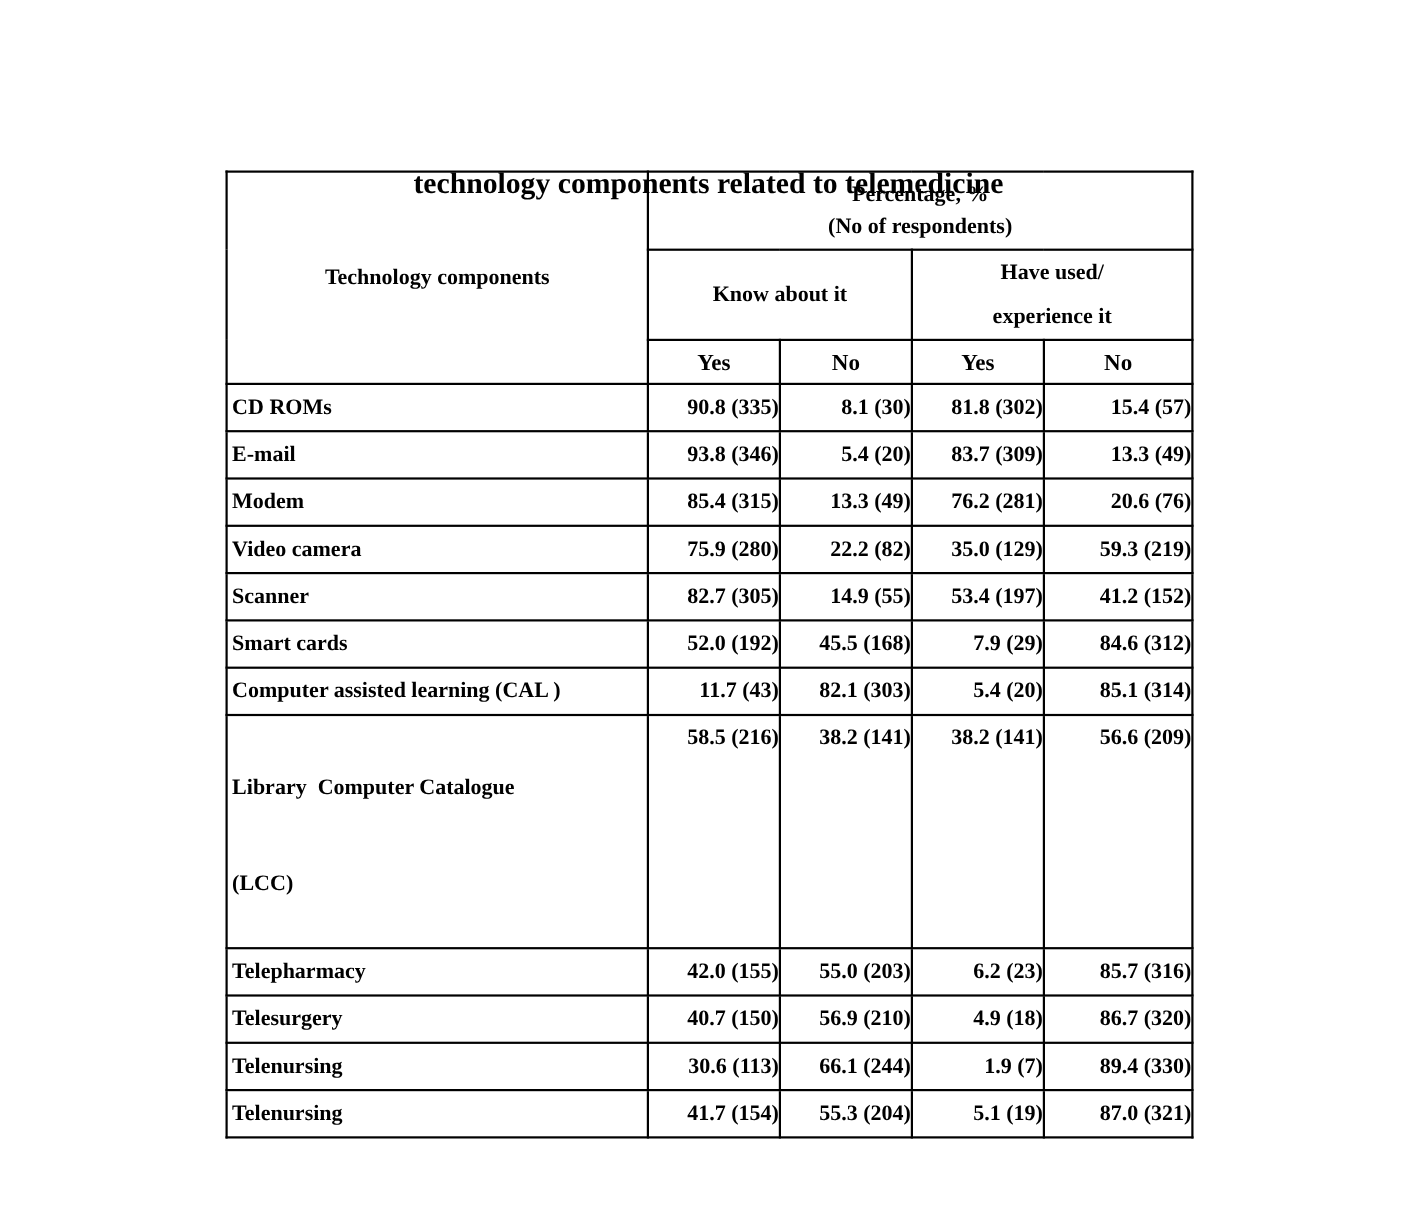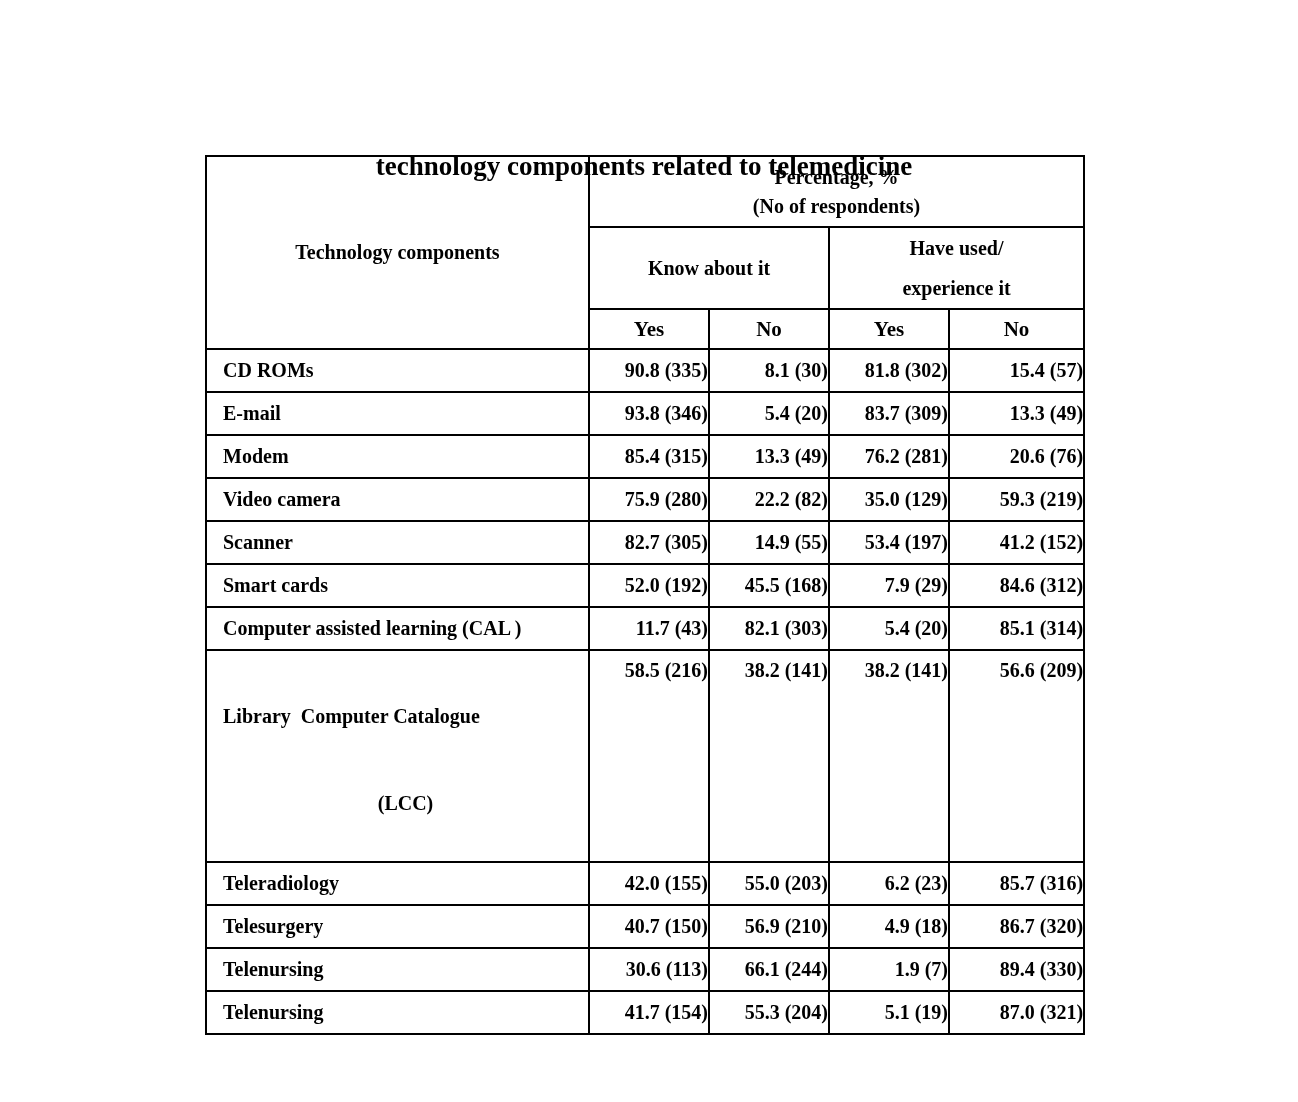--- a/index.html
+++ b/index.html
@@ -66,34 +66,33 @@
     text-align: center;
     vertical-align: middle;
     font-size: 21px;
   }
   tr.data-row td {
     height: 41px;
     vertical-align: middle;
   }
   tr.data-row td.label {
     text-align: left;
-    padding-left: 16px;
+    padding-left: 4px;
     white-space: pre-wrap;
   }
   tr.data-row td.num {
     text-align: right;
   }
   tr.tall-row td {
     height: 80px;
     vertical-align: top;
     padding-top: 8px;
   }
   tr.tall-row td.label .line2 {
     margin-top: 18px;
-    text-align: center;
   }
 </style>
 </head>
 <body>
 
 <div class="title">
   <div>technology components related to telemedicine</div>
 </div>
 
 <table class="data-table">
@@ -179,21 +178,21 @@
       <td class="label">
         <div class="line1">Library  Computer Catalogue</div>
         <div class="line2">(LCC)</div>
       </td>
       <td class="num">58.5 (216)</td>
       <td class="num">38.2 (141)</td>
       <td class="num">38.2 (141)</td>
       <td class="num">56.6 (209)</td>
     </tr>
     <tr class="data-row">
-      <td class="label">Teleradiology</td>
+      <td class="label">Telepharmacy</td>
       <td class="num">42.0 (155)</td>
       <td class="num">55.0 (203)</td>
       <td class="num">6.2 (23)</td>
       <td class="num">85.7 (316)</td>
     </tr>
     <tr class="data-row">
       <td class="label">Telesurgery</td>
       <td class="num">40.7 (150)</td>
       <td class="num">56.9 (210)</td>
       <td class="num">4.9 (18)</td>

